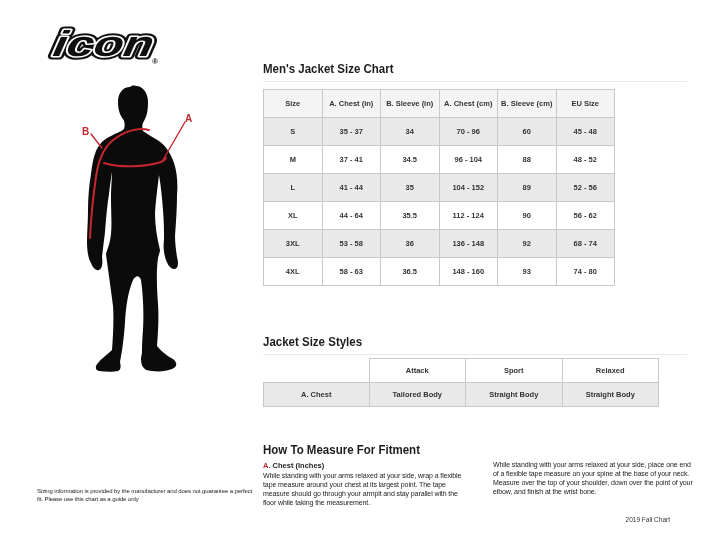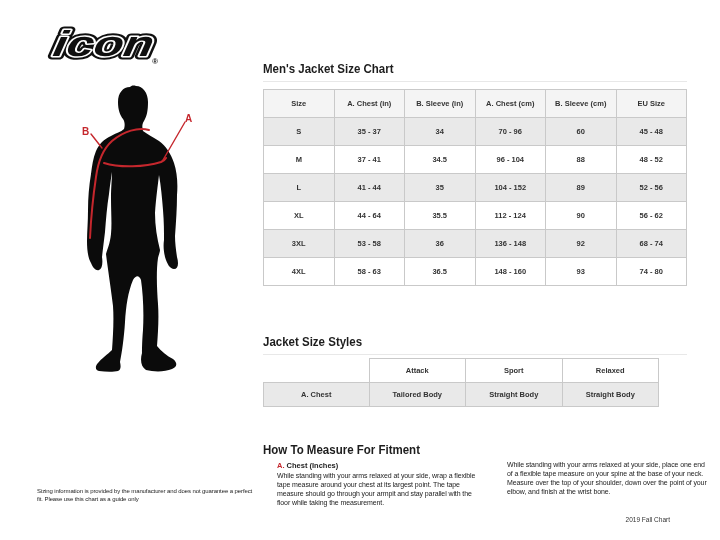--- a/index.html
+++ b/index.html
@@ -21,39 +21,39 @@
   .measure-thin{fill:none;stroke:#c5272d;stroke-width:1.4;stroke-linecap:round;}
   .fig-label{font-family:"Liberation Sans",sans-serif;font-size:10px;font-weight:bold;fill:#c5272d;}
 
   
   .section-title{position:absolute;left:263px;font-size:12.5px;font-weight:bold;color:#1d1d1d;
                  transform:scaleX(0.92);transform-origin:left top;white-space:nowrap;}
   .section-rule{position:absolute;left:263px;width:424px;height:1px;background:#e8e8e8;}
 
   
   #size-table-wrap{position:absolute;left:263px;top:89px;width:420px;}
-  .size-table{width:424px;border-collapse:collapse;table-layout:fixed;}
+  .size-table{width:352px;border-collapse:collapse;table-layout:fixed;}
   .size-table th,.size-table td{border:1px solid #c9c9c9;height:27px;padding:0;
       font-size:7.5px;font-weight:bold;color:#333;text-align:center;vertical-align:middle;}
   .size-table thead th{background:#f4f4f4;}
   .size-table tbody tr:nth-child(odd){background:#e9e9e9;}
   .size-table tbody tr:nth-child(even){background:#ffffff;}
 
   
   #styles-table-wrap{position:absolute;left:263px;top:358px;width:427px;}
   .styles-table{width:396px;border-collapse:collapse;table-layout:fixed;}
   .styles-table th,.styles-table td{border:1px solid #c9c9c9;height:23px;padding:0;
       font-size:7.5px;font-weight:bold;color:#333;text-align:center;vertical-align:middle;background:#fff;}
   .styles-table th:first-child,.styles-table td:first-child{width:105px;}
   .styles-table th.blank{border:none;background:transparent;}
   .styles-table tbody tr:nth-child(odd) td{background:#e9e9e9;}
   .styles-table tbody tr:nth-child(even) td{background:#ffffff;}
 
   
-  #measure-cols{position:absolute;left:277px;top:461px;width:430px;display:flex;justify-content:space-between;}
+  #measure-cols{position:absolute;left:263px;top:461px;width:430px;display:flex;justify-content:space-between;}
   .measure-col{width:200px;}
   .measure-heading{font-size:7.5px;font-weight:bold;color:#1d1d1d;margin:0 0 2px 0;}
   .m-label{color:#c5272d;}
   .measure-body{font-size:7px;line-height:1.28;color:#222;margin:0;letter-spacing:-0.1px;}
 
   
   #disclaimer{position:absolute;left:37px;top:488px;width:222px;font-size:6px;line-height:1.3;
               color:#222;letter-spacing:-0.1px;}
   #edition{position:absolute;right:50px;top:516px;font-size:6.5px;color:#333;}
 </style>

